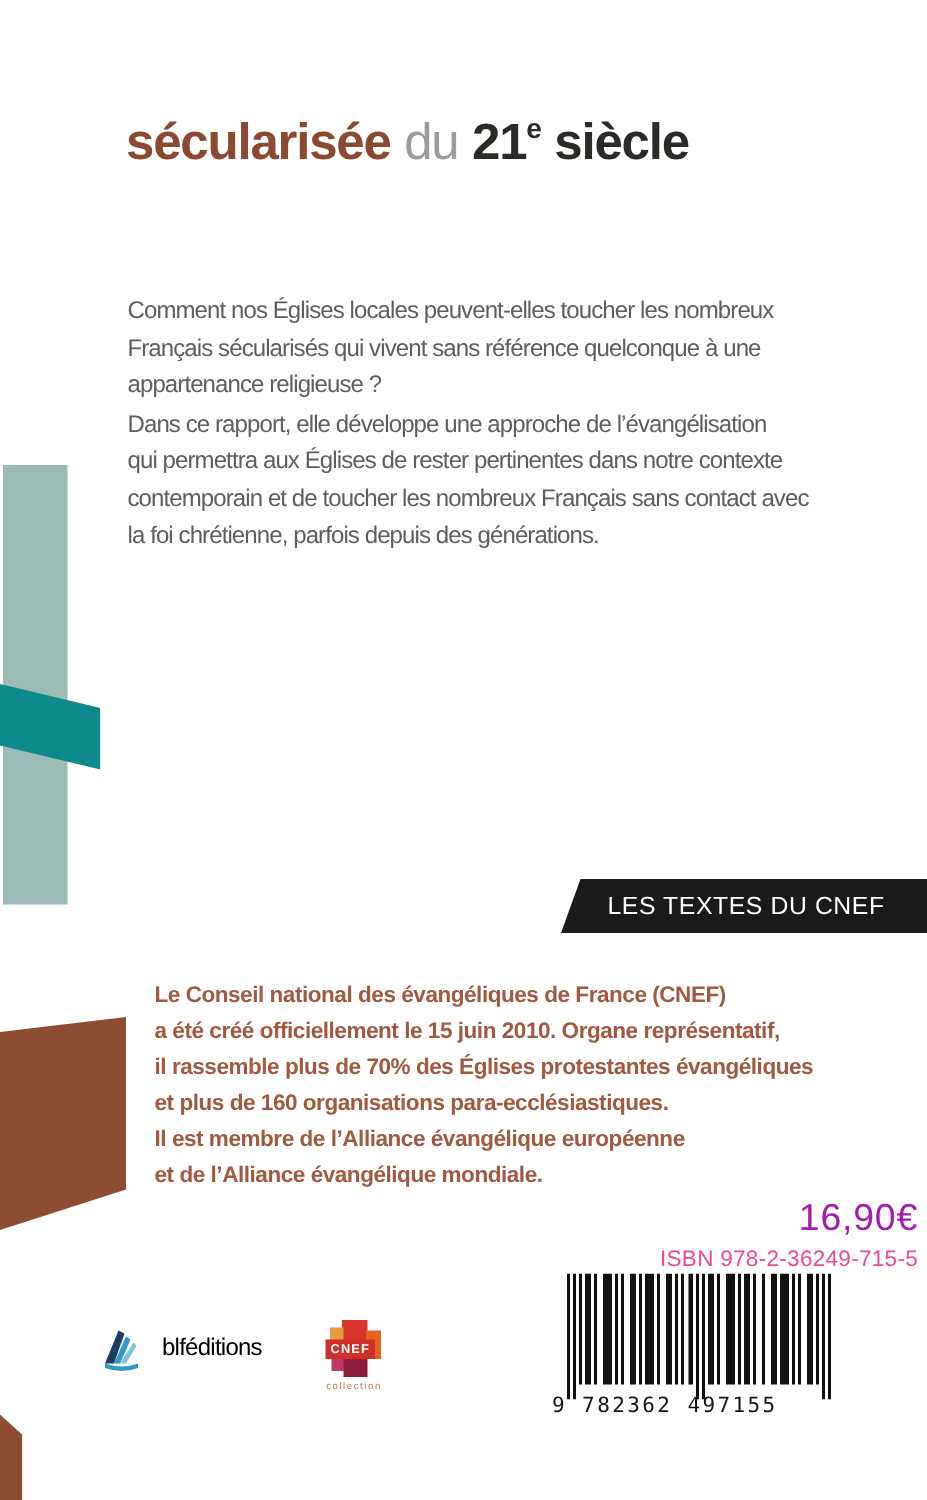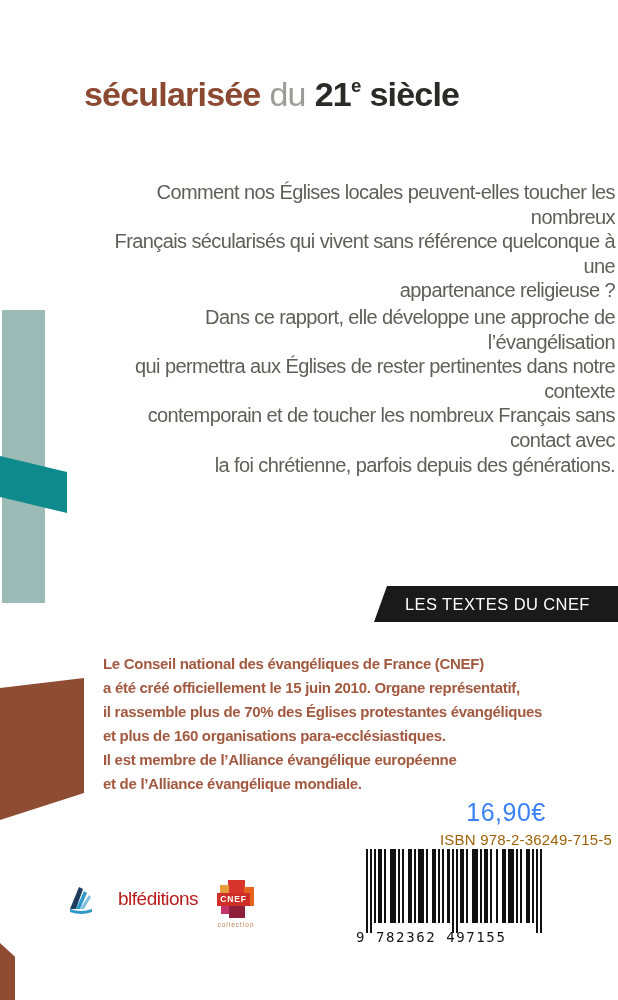--- a/index.html
+++ b/index.html
@@ -18,45 +18,45 @@
     clip-path:polygon(0 0,100% 24%,100% 100%,0 100%);}
   
   .title{position:absolute;left:84px;top:66px;font-size:34px;font-weight:700;
     line-height:43px;letter-spacing:-0.8px;color:#2B2A27;white-space:nowrap;}
   .title .w{display:inline-block;margin-right:9px;}
   .title .w:last-child{margin-right:0;}
   .title .lt{color:#9B9B99;font-weight:400;}
   .title .br{color:#8C4931;}
   .title sup{font-size:0.55em;position:relative;top:-2px;vertical-align:super;}
   
-  .body-copy{position:absolute;left:85px;top:180px;width:530px;
-    font-size:20px;letter-spacing:-0.6px;line-height:24.6px;color:#5E5E5C;text-align:right;}
+  .body-copy{position:absolute;left:85px;top:196px;width:530px;
+    font-size:16px;letter-spacing:-0.6px;line-height:24.6px;color:#5E5E5C;}
   .body-copy p{margin:0 0 2px 0;white-space:pre-line;}
   
   .badge{position:absolute;left:374px;top:586px;width:244px;height:36px;
     background:#1A1A1A;clip-path:polygon(13px 0,100% 0,100% 100%,0 100%);
     color:#ffffff;font-size:16.5px;font-weight:400;letter-spacing:0.4px;
     line-height:36px;padding-left:31px;box-sizing:border-box;}
   
   .cnef-note{position:absolute;left:103px;top:652px;width:500px;
     color:#A2593F;font-size:15px;font-weight:700;letter-spacing:-0.3px;
     line-height:24px;white-space:pre-line;}
   
-  .price{position:absolute;left:400px;top:798px;width:212px;text-align:center;
-    font-size:25px;color:#3b82f6;letter-spacing:0.5px;}
+  .price{position:absolute;left:400px;top:798px;width:212px;text-align:right;
+    font-size:25px;color:#a21caf;letter-spacing:0.5px;}
   .isbn{position:absolute;left:390px;top:831px;width:222px;text-align:right;
-    font-size:15px;color:#a16207;letter-spacing:0.2px;}
-  .barcode{position:absolute;left:356px;top:849px;width:186px;height:96px;background:#fff;}
+    font-size:15px;color:#ec4899;letter-spacing:0.2px;}
+  .barcode{position:absolute;left:368px;top:849px;width:186px;height:96px;background:#fff;}
   .barcode svg{position:absolute;left:10px;top:0;}
   .barcode-digits{position:absolute;left:0;bottom:0;width:100%;
     font-family:"DejaVu Sans Mono",monospace;font-size:14px;letter-spacing:1.6px;
     color:#151515;white-space:nowrap;}
   
   .blf-logo{position:absolute;left:66px;top:882px;height:34px;display:flex;align-items:center;}
-  .blf-text{font-size:19px;color:#b91c1c;letter-spacing:-0.5px;margin-left:22px;}
+  .blf-text{font-size:16px;color:#000000;letter-spacing:-0.5px;margin-left:12px;}
   .cnef-logo{position:absolute;left:214px;top:878px;width:44px;height:54px;}
   .cnef-logo .r{position:absolute;text-align:center;}
   .r1{left:14px;top:2px;width:17px;height:16px;background:#D7352B;}
   .r2{left:6px;top:7px;width:9px;height:10px;background:#E89B3C;}
   .r3{left:30px;top:9px;width:10px;height:19px;background:#E4641E;}
   .r4{left:3px;top:15px;width:33px;height:13px;background:#CE2F28;
     color:#fff;font-size:8.5px;font-weight:700;text-align:center;line-height:13px;letter-spacing:0.8px;}
   .r5{left:15px;top:28px;width:16px;height:12px;background:#8E1F3A;}
   .r6{left:7px;top:26px;width:9px;height:10px;background:#C2356B;}
   .cnef-collection{position:absolute;left:0;top:43px;width:100%;text-align:center;

